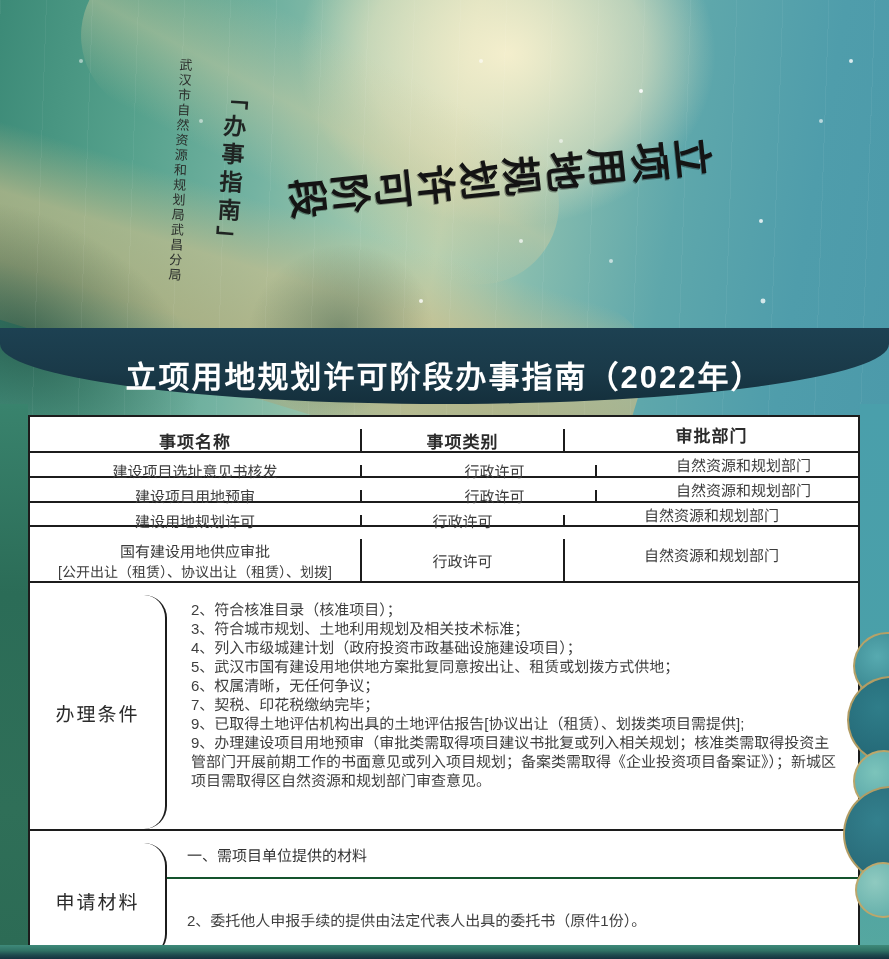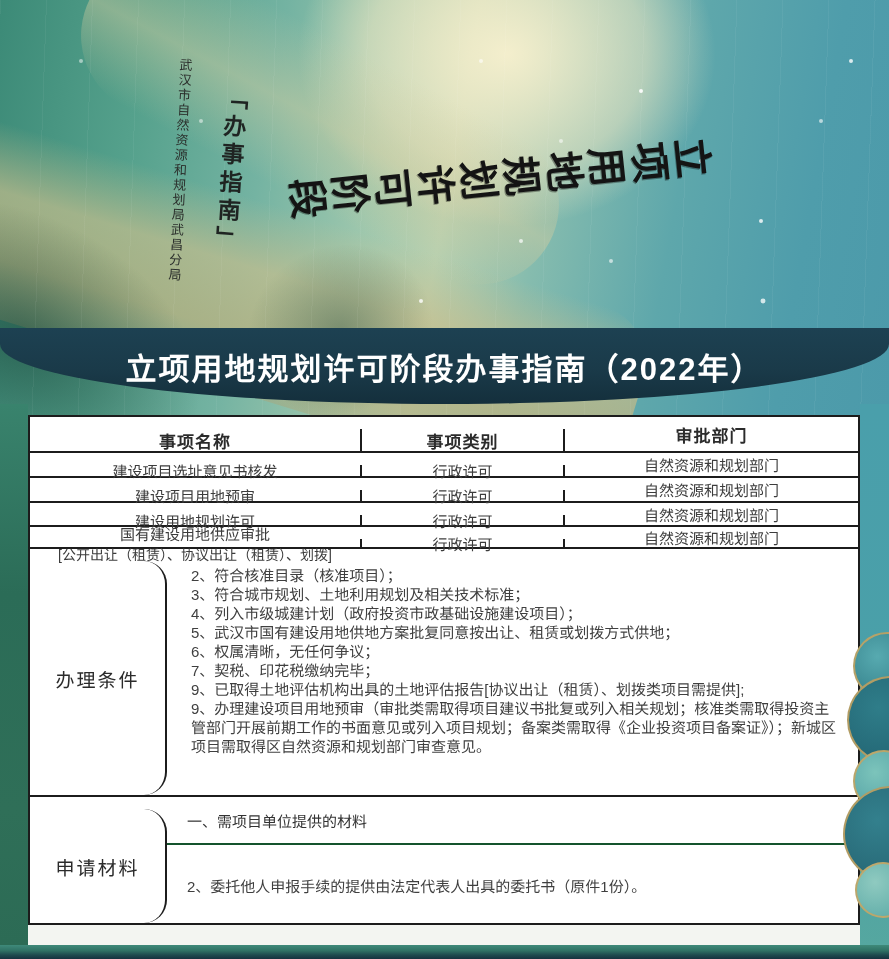--- a/index.html
+++ b/index.html
@@ -73,21 +73,21 @@
   }
   
   .banner{
     position:absolute; left:0; top:328px; width:889px; height:76px;
     background:linear-gradient(to bottom,#1d4152 0%,#1a3a49 55%,#142f3c 100%);
     border-radius:0 0 445px 445px / 0 0 60px 60px;
     display:flex; justify-content:center; align-items:flex-start;
     z-index:3;
   }
   .banner .title{
-    margin-top:16px; color:#ffffff; font-size:31px; font-weight:700; letter-spacing:2px;
+    margin-top:24px; color:#ffffff; font-size:31px; font-weight:700; letter-spacing:2px;
   }
   
   .left-strip{
     position:absolute; left:0; top:404px; width:28px; height:541px;
     background:linear-gradient(to bottom,#39836d 0%,#2b6c57 35%,#2f6f58 75%,#2c6b55 100%);
     z-index:1;
   }
   .right-strip{
     position:absolute; right:0; top:404px; width:29px; height:541px;
     background:linear-gradient(to bottom,#4a9fab 0%,#4aa0a8 60%,#55a7a0 100%);
@@ -111,23 +111,23 @@
     position:absolute; left:28px; top:415px; width:832px;
     background:#ffffff; border:2px solid #1c1c1c; box-sizing:border-box;
     z-index:2; color:#3c3c3c;
   }
   .t-row{ display:flex; box-sizing:border-box; }
   .t-row + .t-row{ border-top:2px solid #1c1c1c; }
   .cell{ box-sizing:border-box; display:flex; flex-direction:column; justify-content:center; align-items:center; text-align:center; }
   .cell.rb{ border-right:2px solid #1c1c1c;margin-top:12px; }
   .c1{ width:332px; } .c2{ width:203px; } .c3{ flex:1; }
   .hrow{ height:34px; } .hrow .cell{ font-size:17px; font-weight:700; color:#2b2b2b; letter-spacing:1px; }
-  .r-s{ height:25px; font-size:15px; }
+  .r-s{ height:25px; font-size:15px;gap:32px; }
   .r-s3{ height:24px; font-size:15px; }
-  .r-d{ height:22px; font-size:15px; }
+  .r-d{ height:56px; font-size:15px; }
   .r-d .sub{ font-size:14px; }
   .lblcol{ width:137px;border-radius:23px; }
   .lbl{ font-size:19px; color:#2b2b2b; letter-spacing:2px; font-weight:400; }
   .cond-row{ height:248px; }
   .cond-content{
     flex:1; box-sizing:border-box; padding:17px 14px 0 24px;
     font-size:15px; line-height:19px; color:#3f3f3f;
   }
   .mat-row{ height:128px; }
   .mat-right{ flex:1; display:flex; flex-direction:column; }

